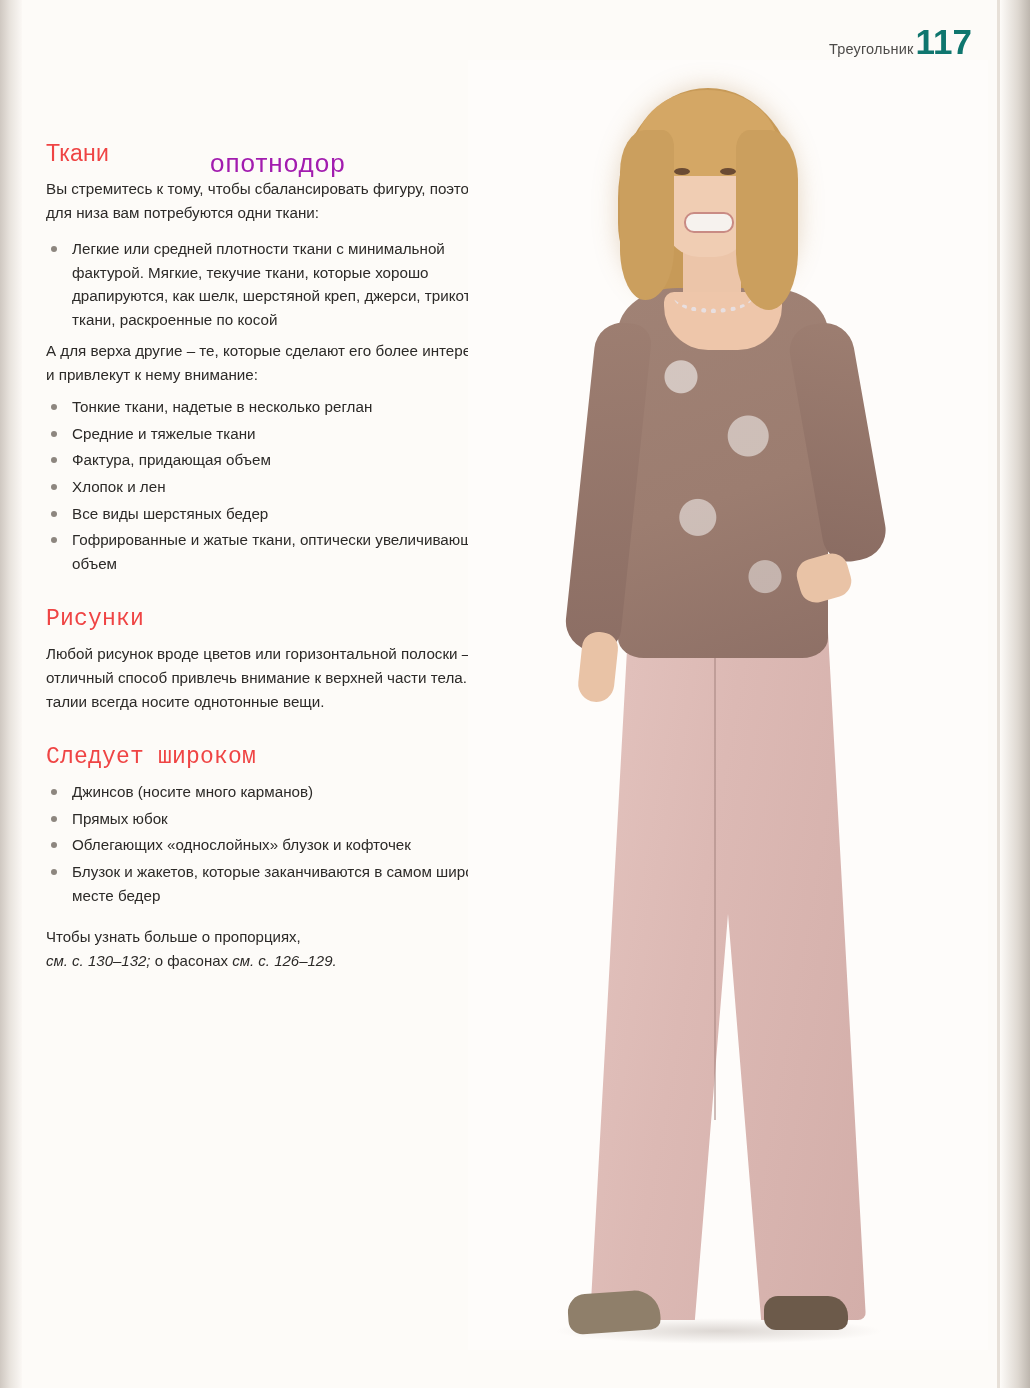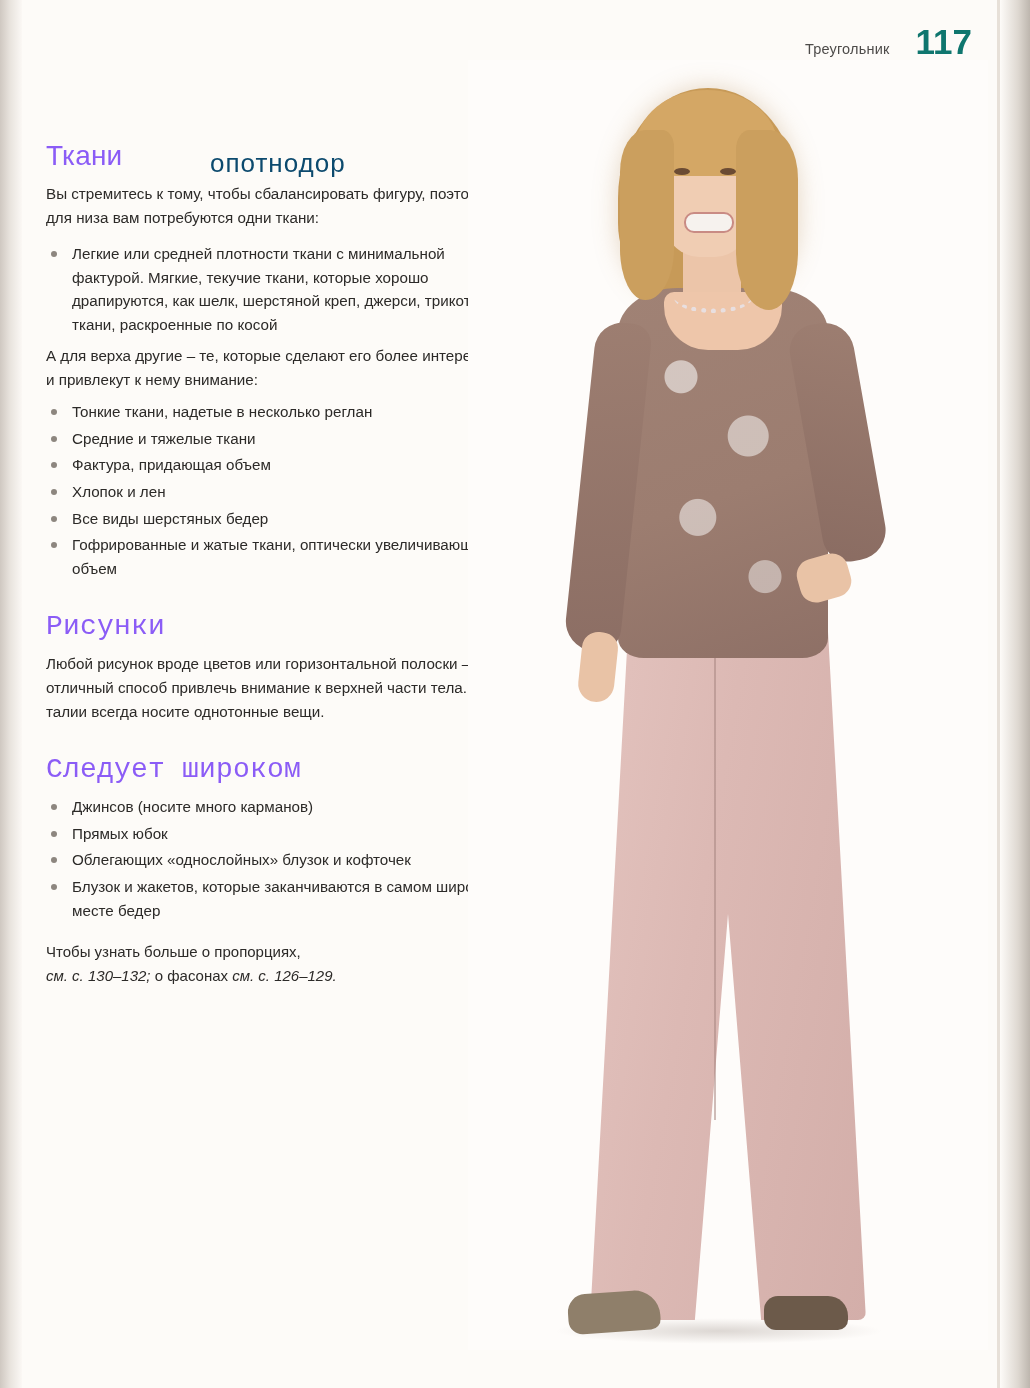--- a/index.html
+++ b/index.html
@@ -36,21 +36,21 @@
     background: #e7e0d8;
   }
 
   
   .page-header {
     position: absolute;
     top: 24px;
     right: 58px;
     display: flex;
     align-items: baseline;
-    gap: 26px;
+    gap: 2px;
     justify-content: space-between;
   }
   .header-label {
     font-size: 14.5px;
     color: #4d4b49;
     letter-spacing: 0.2px;
   }
   .page-number {
     font-size: 35px;
     font-weight: bold;
@@ -60,23 +60,23 @@
 
   
   .text-col {
     position: absolute;
     left: 46px;
     top: 140px;
     width: 470px;
     color: #2c2a28;
   }
   h2.section-title {
-    font-size: 28px;
+    font-size: 23px;
     font-weight: normal;
-    color: #8b5cf6;
+    color: #ef4444;
     margin: 0 0 10px 0;
     letter-spacing: 0.2px;
   }
   h2.section-title.spaced {
     margin-top: 30px;
     font-family: Liberation Mono, monospace;
   }
   p.para {
     font-size: 15.2px;
     line-height: 1.58;
@@ -120,21 +120,21 @@
   p.note .ital {
     font-style: italic;
   }
 
   
   .ghost {
     position: absolute;
     left: 210px;
     top: 148px;
     font-size: 26px;
-    color: #0c4a6e;
+    color: #a21caf;
     letter-spacing: 1px;
     pointer-events: none;
     user-select: none;
     text-align: right;
   }
 
   
   .photo {
     position: absolute;
     right: 42px;

